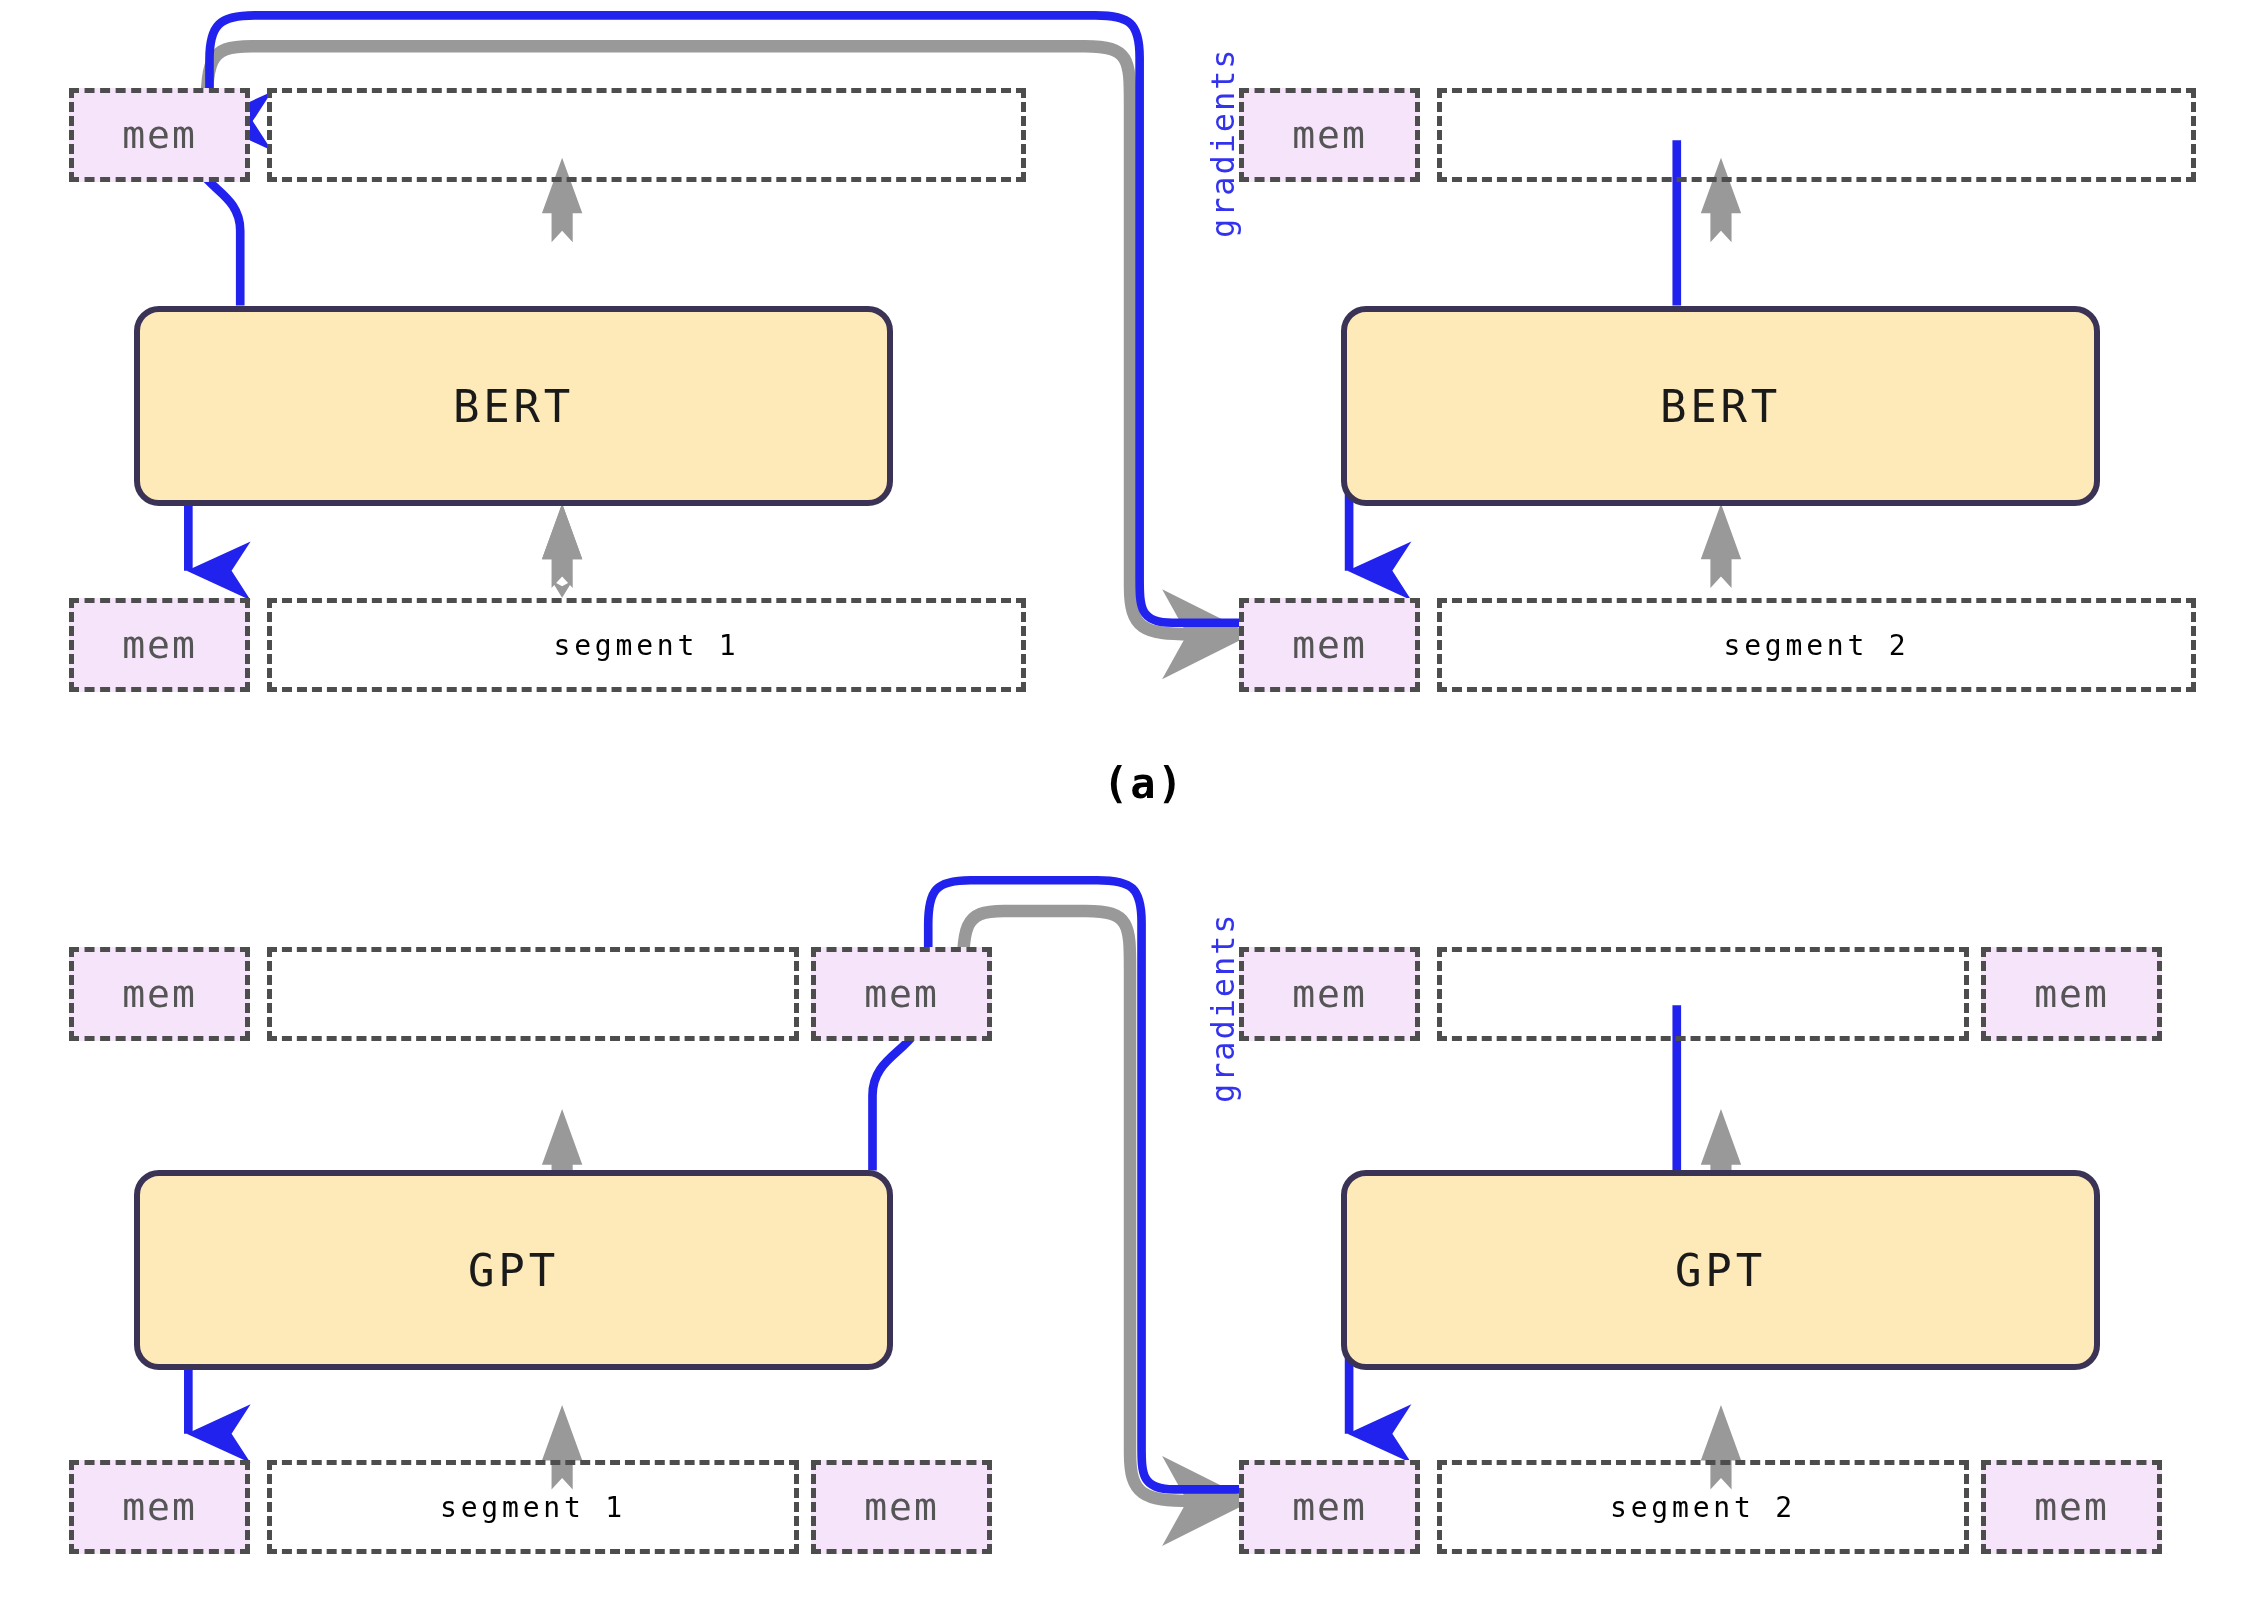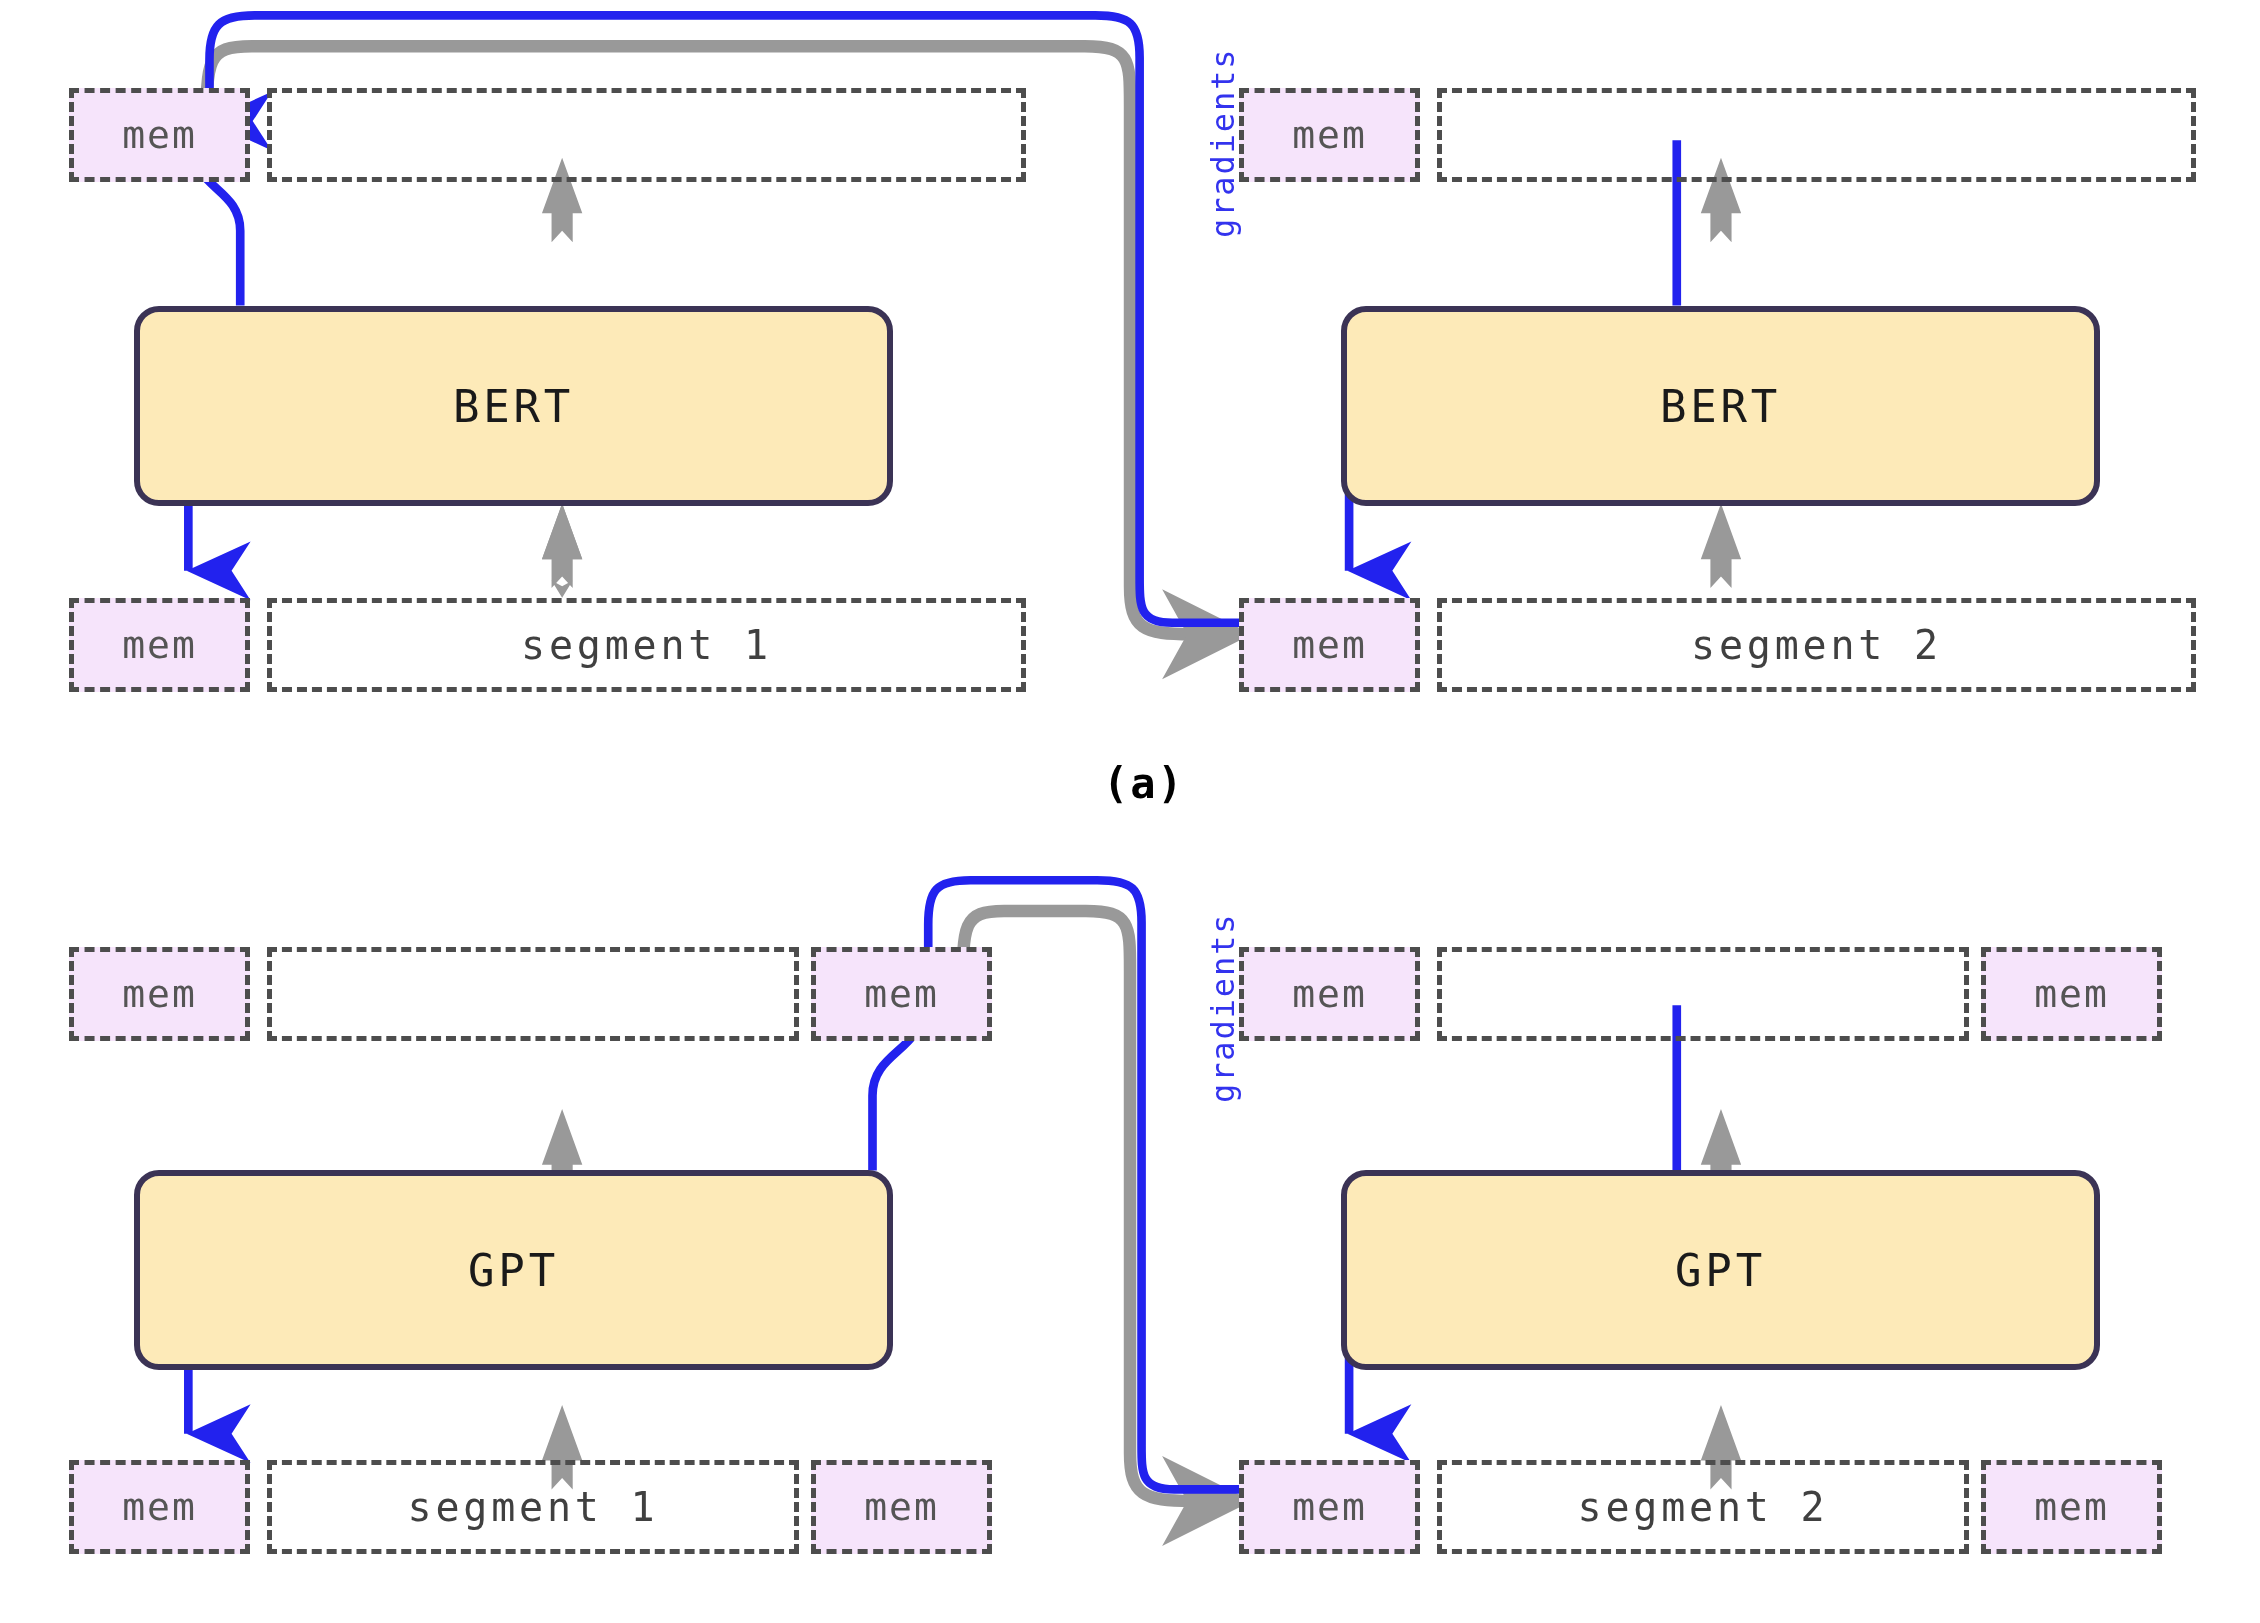--- a/index.html
+++ b/index.html
@@ -39,22 +39,22 @@
     border: 5.8px dashed #4d4d4d;
     background: #f6e4fb;
     display: flex;
     align-items: center;
     justify-content: center;
     color: #555555;
     font-size: 38px;
     letter-spacing: 1.9px;
   }
   .segtext {
-    color: #404040;
-    font-size: 40px;
+    color: #000000;
+    font-size: 28px;
     letter-spacing: 3.8px;
   }
   
   .model {
     position: absolute;
     box-sizing: border-box;
     background: #fdeab8;
     border: 6.7px solid #3b3355;
     border-radius: 25px;
     display: flex;

